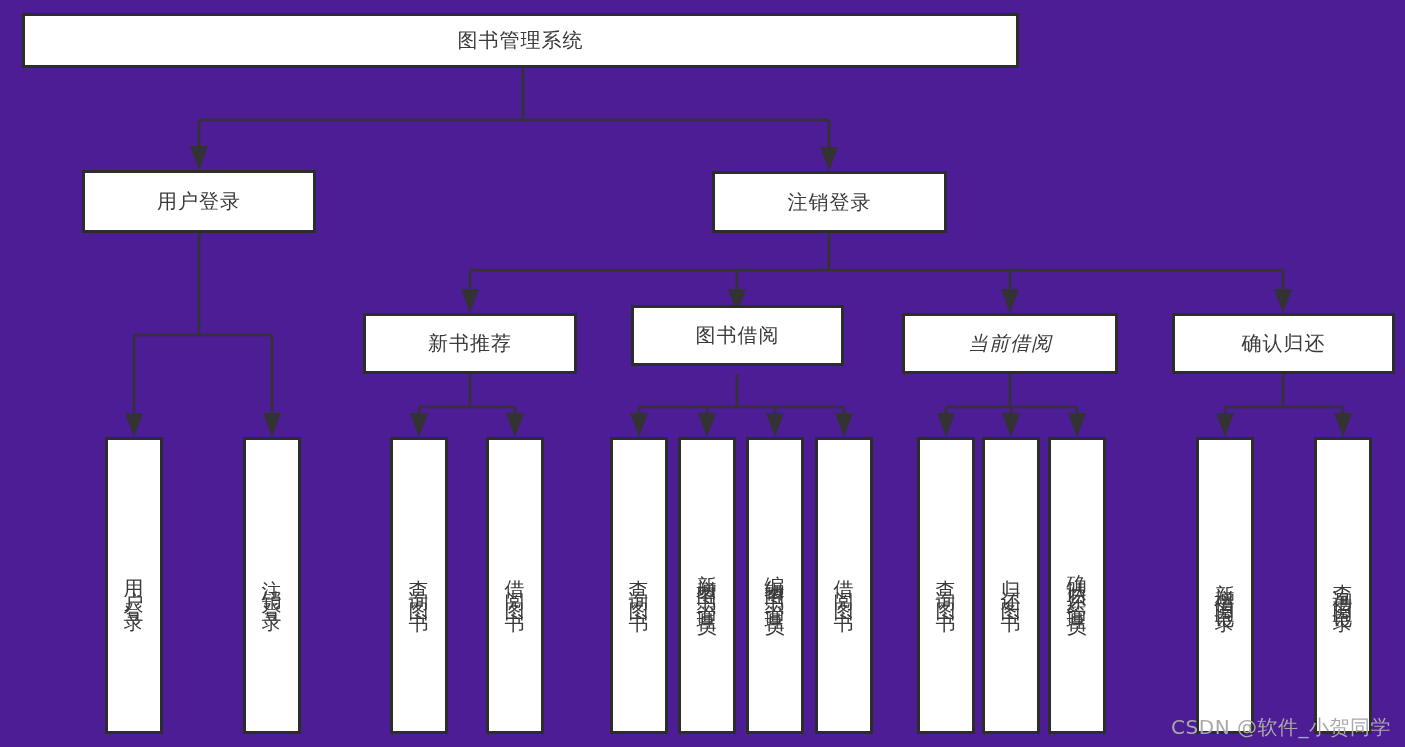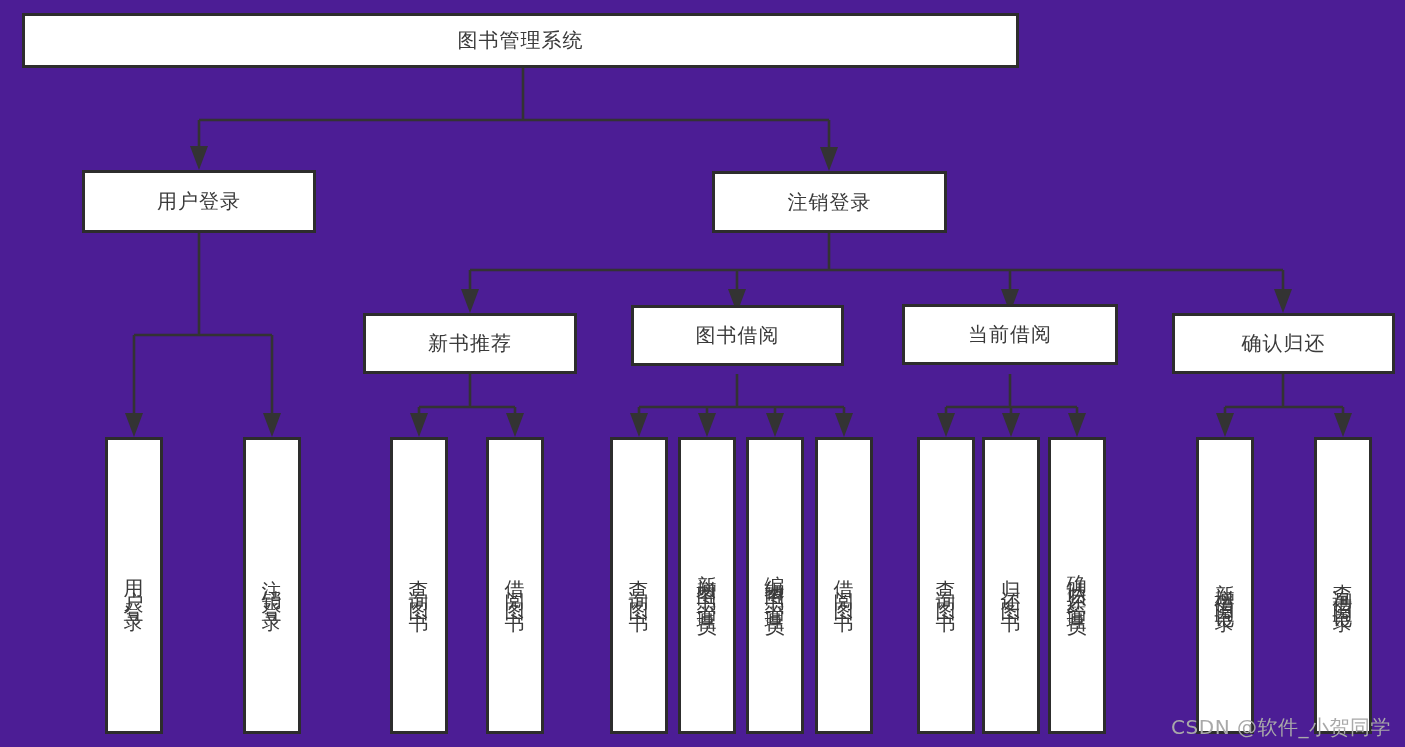--- a/index.html
+++ b/index.html
@@ -110,21 +110,21 @@
     </g>
   </svg>
 
   <div class="node" style="left:22px; top:13px; width:997px; height:55px;">图书管理系统</div>
 
   <div class="node" style="left:82px; top:170px; width:234px; height:63px;">用户登录</div>
   <div class="node" style="left:712px; top:171px; width:235px; height:62px;">注销登录</div>
 
   <div class="node" style="left:363px; top:313px; width:214px; height:61px;">新书推荐</div>
   <div class="node" style="left:631px; top:305px; width:213px; height:61px;">图书借阅</div>
-  <div class="node" style="left:902px; top:304px; width:216px; height:61px;">当前借阅</div>
+  <div class="node" style="left:902px; top:313px; width:216px; height:61px;font-style:italic;">当前借阅</div>
   <div class="node" style="left:1172px; top:313px; width:223px; height:61px;">确认归还</div>
 
   <div class="node leaf leaf-short" style="left:105px; top:437px; width:58px; height:297px;">用户登录</div>
   <div class="node leaf leaf-short" style="left:243px; top:437px; width:58px; height:297px;">注销登录</div>
 
   <div class="node leaf leaf-short" style="left:390px; top:437px; width:58px; height:297px;">查询图书</div>
   <div class="node leaf leaf-short" style="left:486px; top:437px; width:58px; height:297px;">借阅图书</div>
 
   <div class="node leaf leaf-short" style="left:610px; top:437px; width:58px; height:297px;">查询图书</div>
   <div class="node leaf" style="left:678px; top:437px; width:58px; height:297px;">新增图书（管理员）</div>

